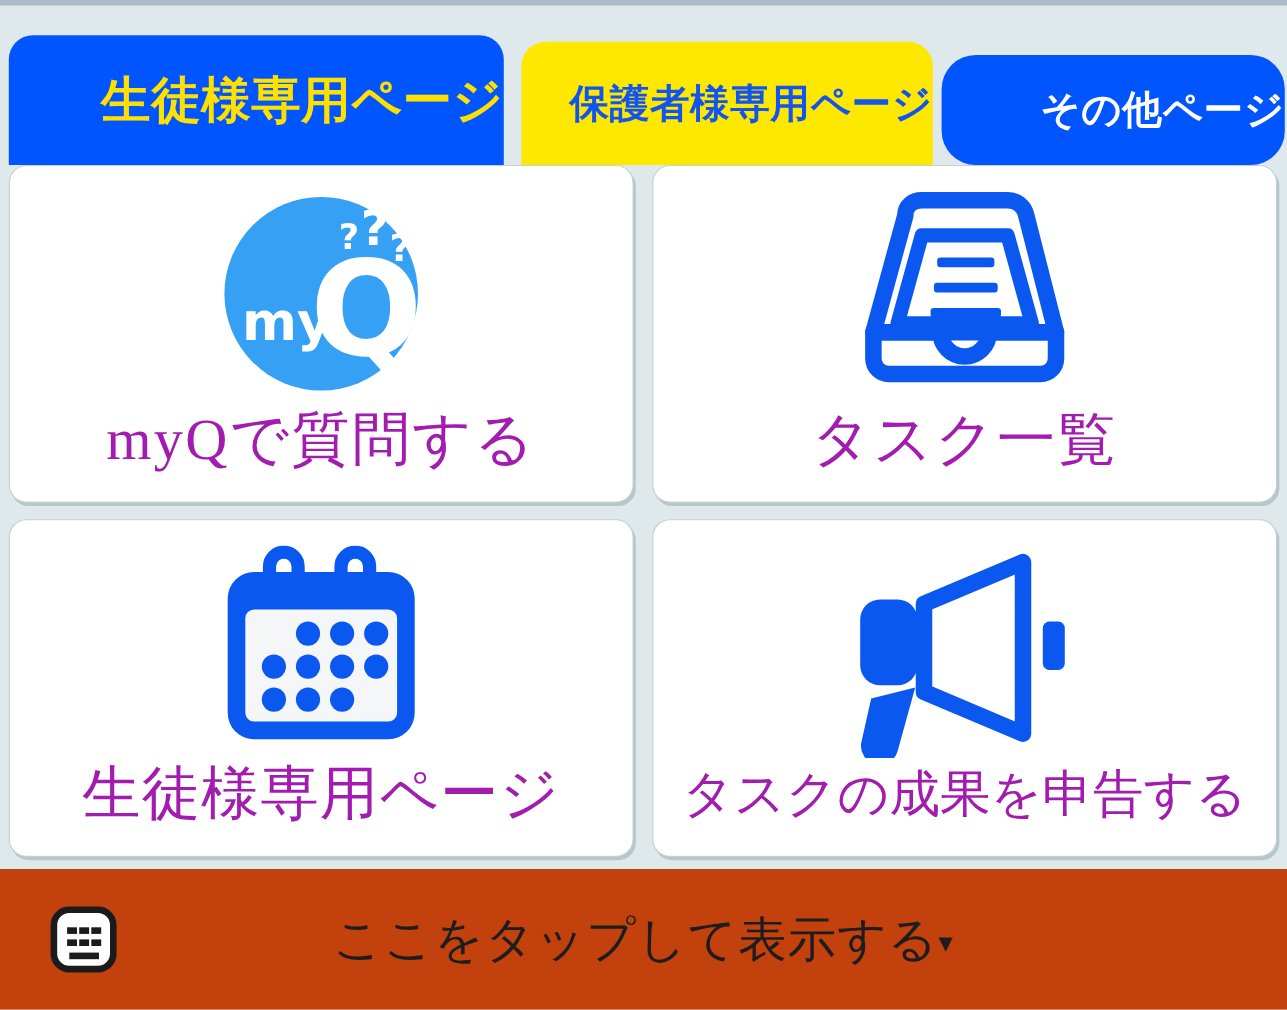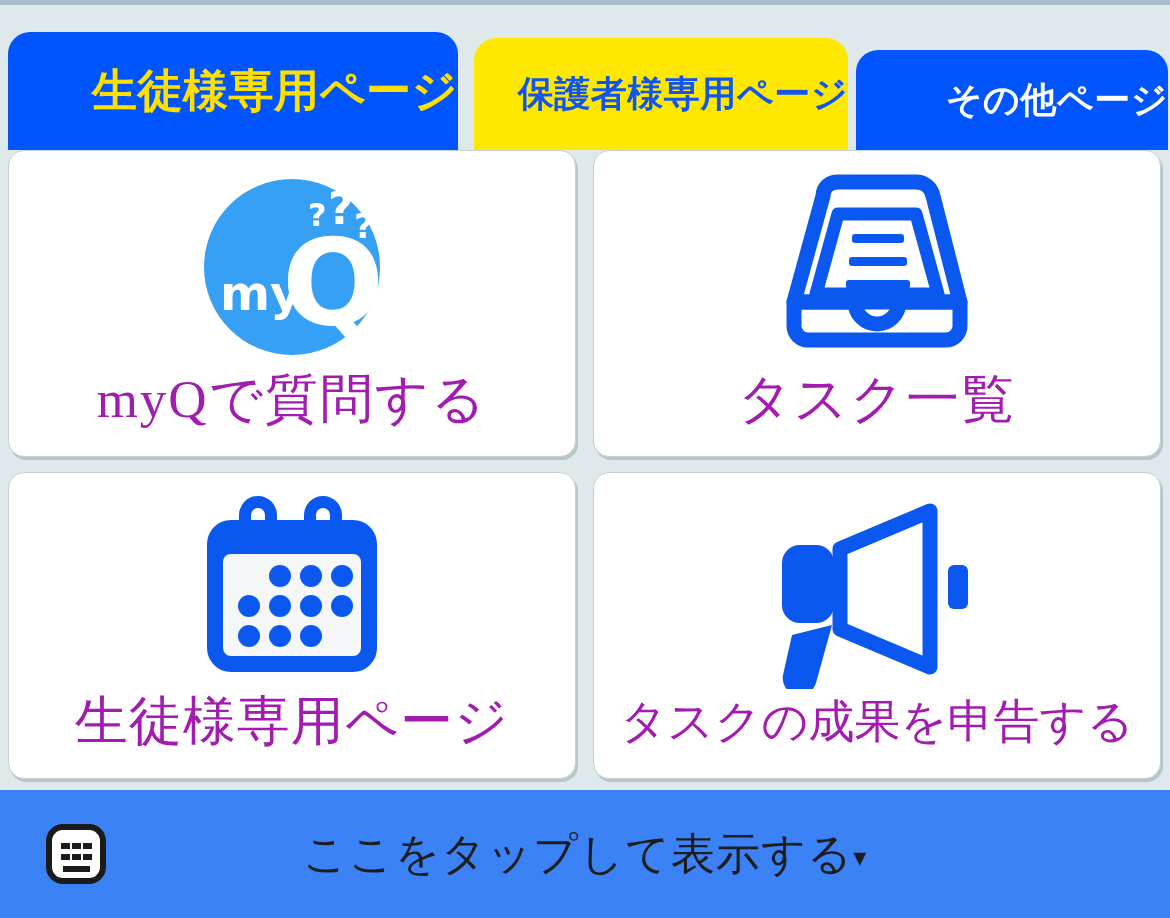--- a/index.html
+++ b/index.html
@@ -65,20 +65,21 @@
     font-weight: 700;
   }
   .tab-3 {
     left: 856px;
     width: 312px;
     height: 100px;
     background: #0055ff;
     color: #ffffff;
     font-size: 36px;
     font-weight: 700;
+    border-radius: 31px;
   }
 
   
   .grid {
     position: absolute;
     top: 150px; left: 0;
     width: 1170px;
     height: 640px;
     display: grid;
     grid-template-columns: 568px 568px;
@@ -154,21 +155,21 @@
   .myq .qm1 { left: 104px; top: 20px; font-size: 32px; }
   .myq .qm2 { left: 124px; top: 8px;  font-size: 44px; }
   .myq .qm3 { left: 150px; top: 30px; font-size: 34px; }
 
   
   .bottombar {
     position: absolute;
     left: 0; top: 790px;
     width: 1170px;
     height: 128px;
-    background: #3b82f6;
+    background: #c2410c;
     display: flex;
     align-items: center;
   }
   .kbd-btn {
     position: absolute;
     left: 45px;
     width: 62px; height: 62px;
     display: flex;
     align-items: center;
     justify-content: center;

